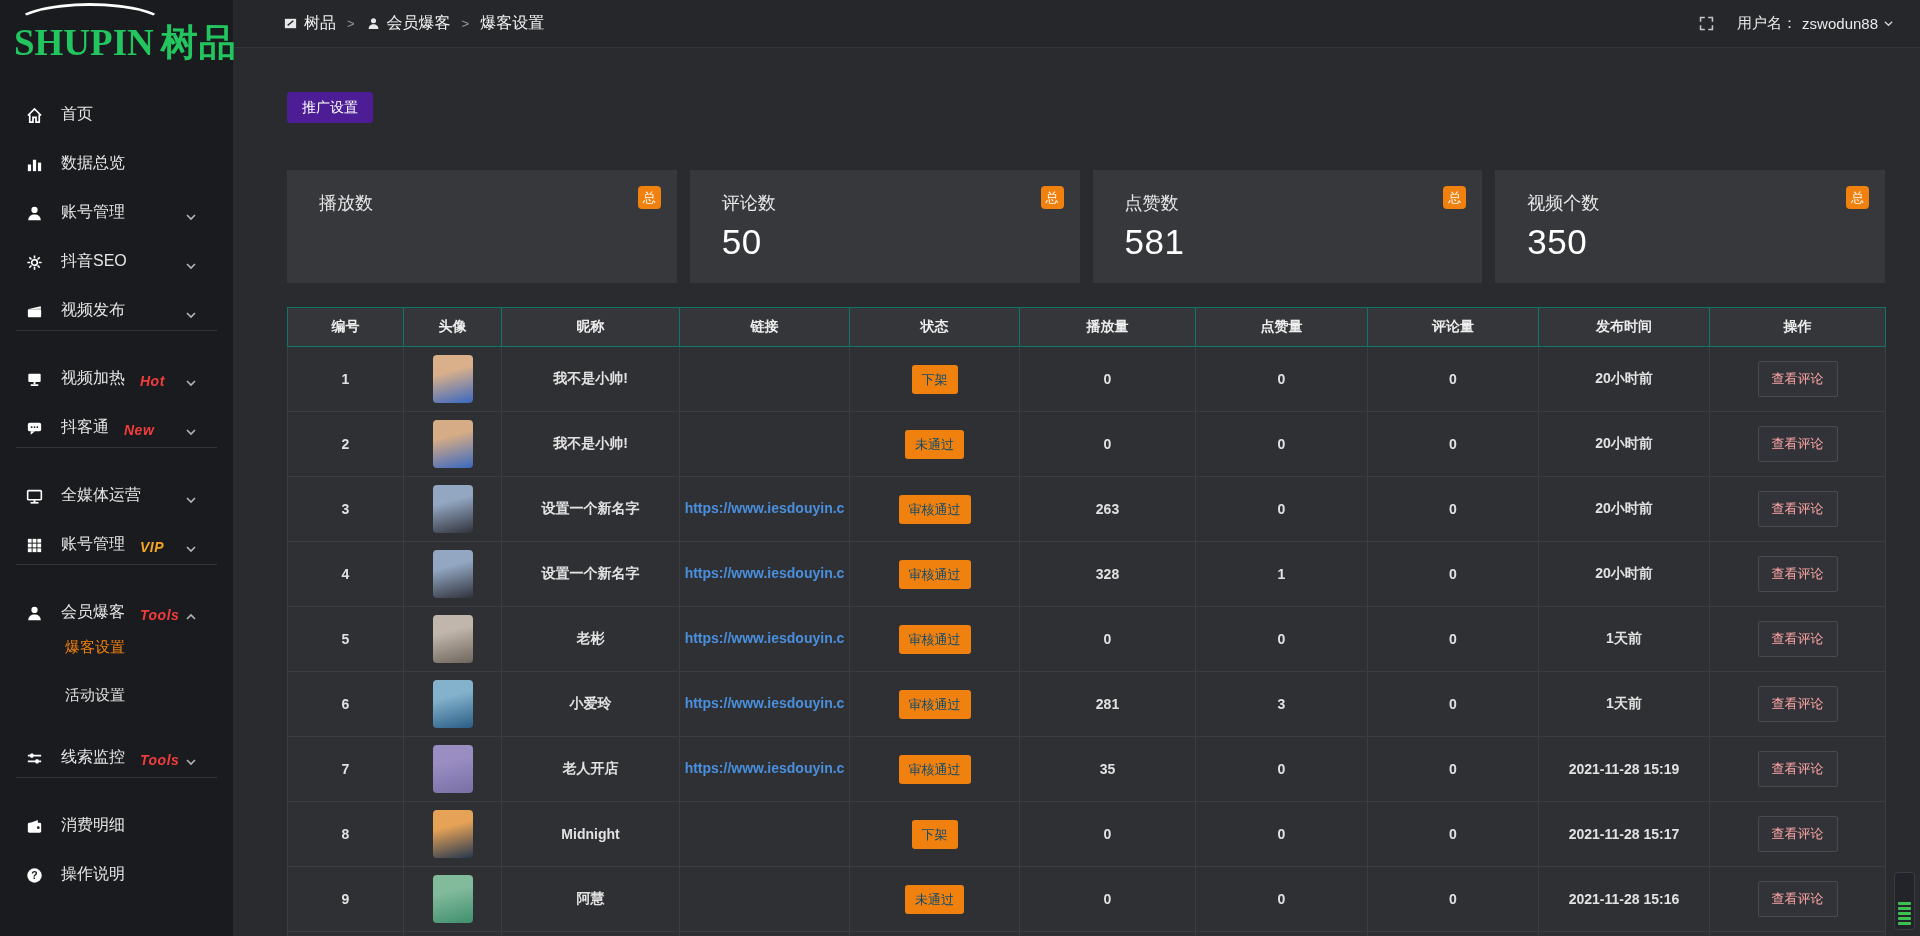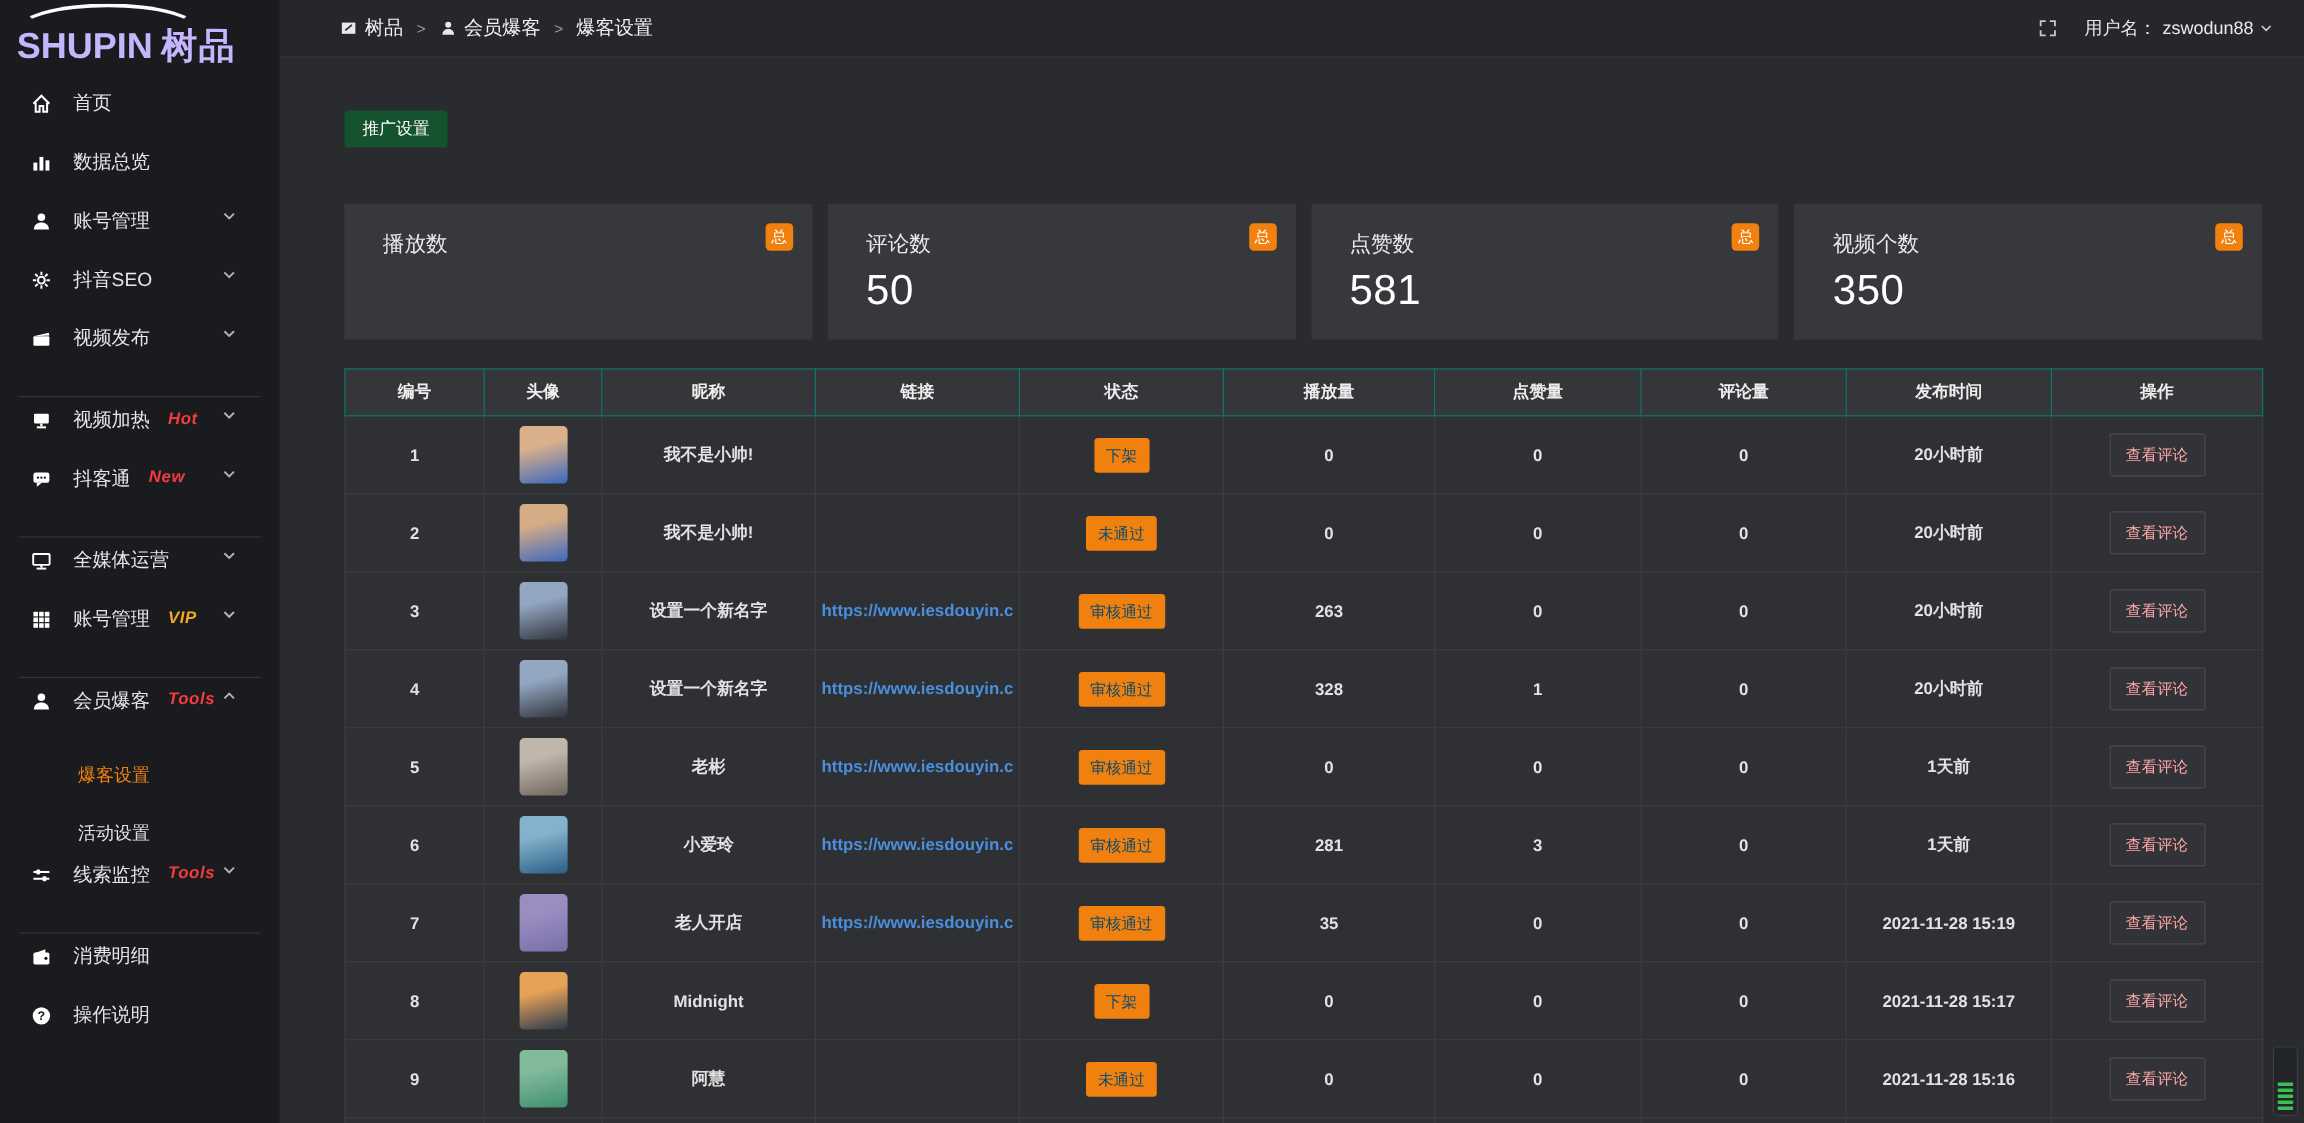--- a/index.html
+++ b/index.html
@@ -8,45 +8,45 @@
     position:relative;
     background:#2a2b2e;
     font-family:"Liberation Sans","DejaVu Sans",sans-serif;
     color:#e3e3e3;
   }
   
   .sidebar { position:absolute; left:0; top:0; width:233px; height:936px; background:#1a1b1e; z-index:5; }
   .logo { position:relative; height:64px; padding:18px 0 0 14px; }
   .logo-arc { position:absolute; left:14px; top:3px; width:152px; height:44px;
               border:3px solid transparent; border-top-color:#fdfdfd; border-radius:50%; }
-  .logo-text { font-size:30px; font-weight:bold; color:#c4b5fd; white-space:nowrap; letter-spacing:0; }
+  .logo-text { font-size:37px; font-weight:bold; color:#22c55e; white-space:nowrap; letter-spacing:0;font-family:Liberation Serif, serif; }
   .logo-text .cn { margin-left:7px; letter-spacing:1px; }
   .nav { margin-top:12px; }
-  .nav-item { height:49px; display:flex; align-items:flex-start; padding:0 36px 0 24px;
+  .nav-item { height:49px; display:flex; align-items:flex-end; padding:0 36px 0 24px;
               font-size:16px; color:#e6e6e6; cursor:pointer; }
   .nicon { width:20px; height:20px; margin-right:17px; flex:0 0 20px; display:flex; align-items:center; justify-content:center; }
   .nicon svg { display:block; }
   .nav-badge { font-style:italic; font-weight:bold; font-size:14px; margin-left:15px; letter-spacing:.5px; }
   .nav-badge:empty { display:none; }
   .nav-chev { margin-left:auto; opacity:.85; display:flex; }
   .divider { height:1px; background:#333538; margin:9px 16px; }
   .sub-item { height:48px; line-height:48px; padding-left:65px; font-size:15px; color:#e0e0e0; cursor:pointer; }
   .sub-item.active { color:#f0810f; }
   
   .topbar { position:absolute; left:233px; top:0; width:1687px; height:48px; background:#26272b;
             border-bottom:1px solid #333539; display:flex; align-items:center; padding:0 26px 0 50px; }
   .crumb { display:flex; align-items:center; gap:9px; font-size:16px; color:#f2f2f2; }
   .crumb .sep { color:#9a9a9a; font-size:13px; padding:0 2px; }
   .crumb-item { display:flex; align-items:center; gap:6px; cursor:pointer; }
   .topbar-right { margin-left:auto; display:flex; align-items:center; gap:22px; }
   .fullscreen { display:flex; cursor:pointer; opacity:.9; }
   .userbox { display:flex; align-items:center; gap:5px; font-size:15px; color:#e9e9e9; cursor:pointer; }
   
   .content { position:absolute; left:287px; top:48px; width:1598px; }
-  .promo-btn { margin-top:44px; height:31px; padding:0 15px; background:#14532d; color:#fff;
+  .promo-btn { margin-top:44px; height:31px; padding:0 15px; background:#4c1d95; color:#fff;
                border:none; border-radius:3px; font-size:14px; cursor:pointer;
                font-family:Liberation Serif, serif; }
   .cards { display:flex; gap:13px; margin-top:47px; }
   .card { flex:1; height:113px; background:#37383c; position:relative; padding:21px 20px 0 32px; }
   .card-label { font-size:18px; color:#e8e8e8; }
   .card-value { font-size:35px; color:#fff; margin-top:7px; letter-spacing:.5px; }
   .badge-total { position:absolute; top:16px; right:16px; width:23px; height:23px; background:#f0810f;
                  color:#fff; font-size:13px; line-height:23px; text-align:center; border-radius:4px; }
   
   .table-wrap { margin-top:24px; }

